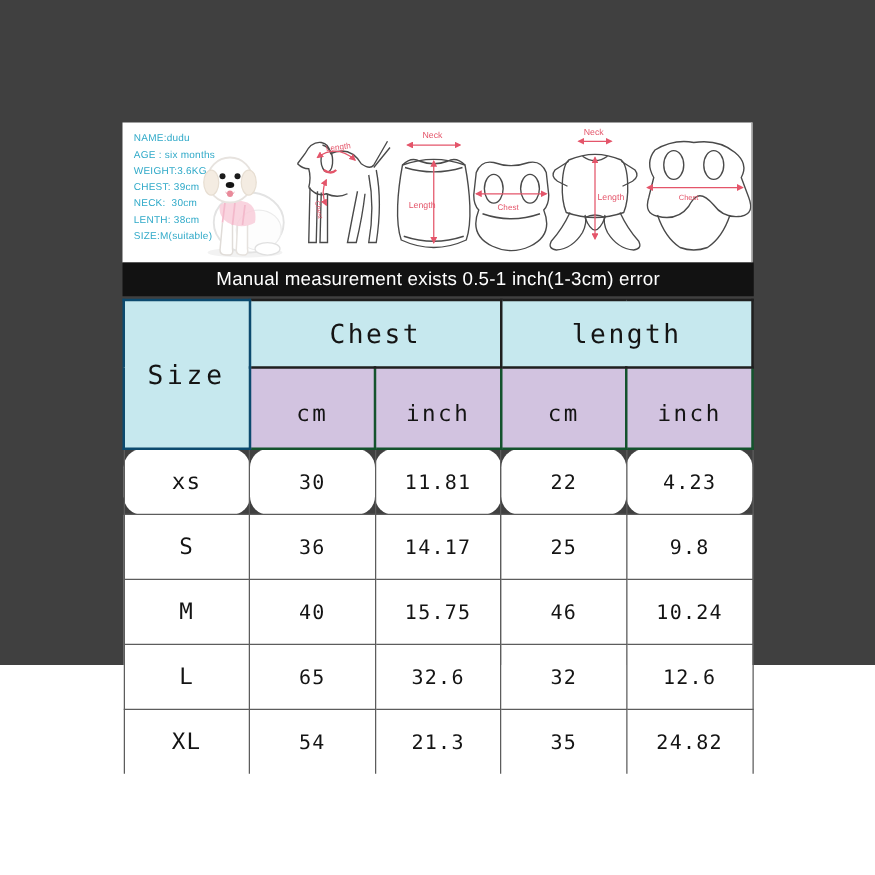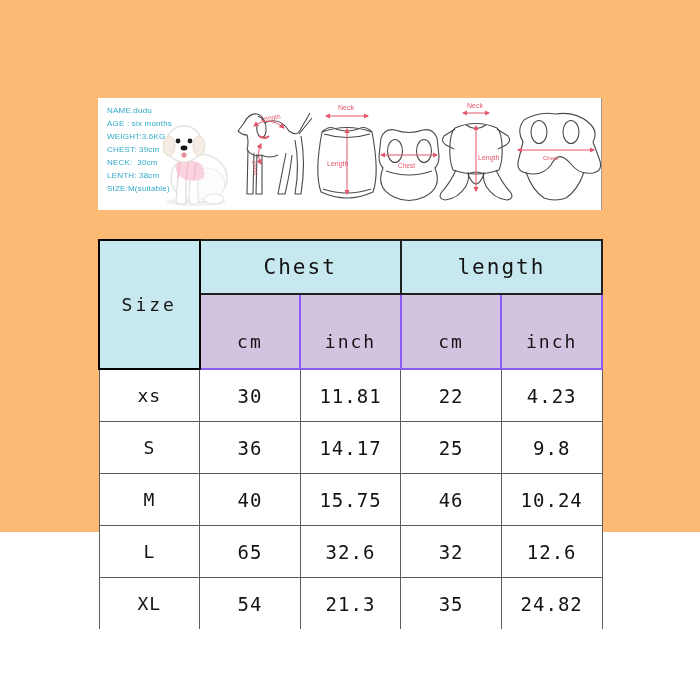--- a/index.html
+++ b/index.html
@@ -1,20 +1,20 @@
 <!DOCTYPE html>
 <html><head>
 <meta charset="utf-8">
 <style>
   html,body{margin:0;padding:0;}
   body{
     width:700px;height:700px;background:#ffffff;overflow:hidden;
     font-family:"Liberation Sans",sans-serif;
   }
-  .stage{position:relative;width:700px;height:532px;background:#fdba74;}
+  .stage{position:relative;width:700px;height:532px;background:#404040;}
 
   
   .top-section{position:absolute;left:98px;top:98px;width:504px;height:112px;background:#ffffff;}
   .right-edge{position:absolute;right:0;top:0;width:1px;height:112px;background:#9a9a9a;}
   .info-block{position:absolute;left:9px;top:6px;width:120px;}
   .info-line{
     font-family:"Liberation Sans",sans-serif;font-size:8px;line-height:13px;
     color:#2fa9c8;letter-spacing:.2px;white-space:pre;
   }
   .dog-photo{position:absolute;left:54px;top:22px;}
@@ -31,32 +31,32 @@
   table.size-table{
     position:absolute;left:98px;top:239px;width:505px;
     border-collapse:collapse;table-layout:fixed;
     font-family:"DejaVu Sans Mono","Liberation Mono",monospace;color:#141414;
   }
   table.size-table th{font-weight:normal;}
   th.group{
     background:#c6e8ee;height:50px;font-size:21px;letter-spacing:2px;
     border:2px solid #1f1f1f;
   }
-  th.size-head{background:#c6e8ee;font-size:18px;letter-spacing:3px;border:2px solid #000000;}
+  th.size-head{background:#c6e8ee;font-size:21px;letter-spacing:3px;border:2px solid #0c4a6e;}
   th.unit{
     background:#d2c3e0;height:52px;font-size:18px;letter-spacing:2px;
-    border:2px solid #8b5cf6;vertical-align:middle;padding-top:20px;
+    border:2px solid #14532d;vertical-align:middle;padding-top:10px;
   }
   td.cell{
-    height:49px;text-align:center;font-size:19px;letter-spacing:1px;
+    height:49px;text-align:center;font-size:16px;letter-spacing:1px;
     border:1px solid #5c5c5c;background:#ffffff;
   }
   td.size-cell{font-size:18px;}
   tr.last td{border-bottom:none;}
-  tr.first td{border-top:2px solid #1f1f1f;}
+  tr.first td{border-top:2px solid #1f1f1f;border-radius:15px;}
 </style>
 </head>
 <body>
 
 <div class="stage">
 
   <div class="top-section">
 
     <div class="info-block">
       <div class="info-line">NAME:dudu</div>
@@ -168,20 +168,23 @@
       </g>
       <g>
         <line x1="290" y1="52" x2="366" y2="52" stroke="#e4556a" stroke-width="1" marker-start="url(#ar)" marker-end="url(#ar)"></line>
         <text x="315" y="62" font-size="6" fill="#e4556a" font-family="Liberation Sans, sans-serif">Chest</text>
       </g>
     </svg>
 
     <div class="right-edge"></div>
   </div>
 
+  <div class="notice-bar">
+    <span>Manual measurement exists 0.5-1 inch(1-3cm) error</span>
+  </div>
 
   <table class="size-table">
     <colgroup>
       <col style="width:20%">
         <col style="width:20%">
         <col style="width:20%">
         <col style="width:20%">
         <col style="width:20%">
     </colgroup>
     <tbody>

